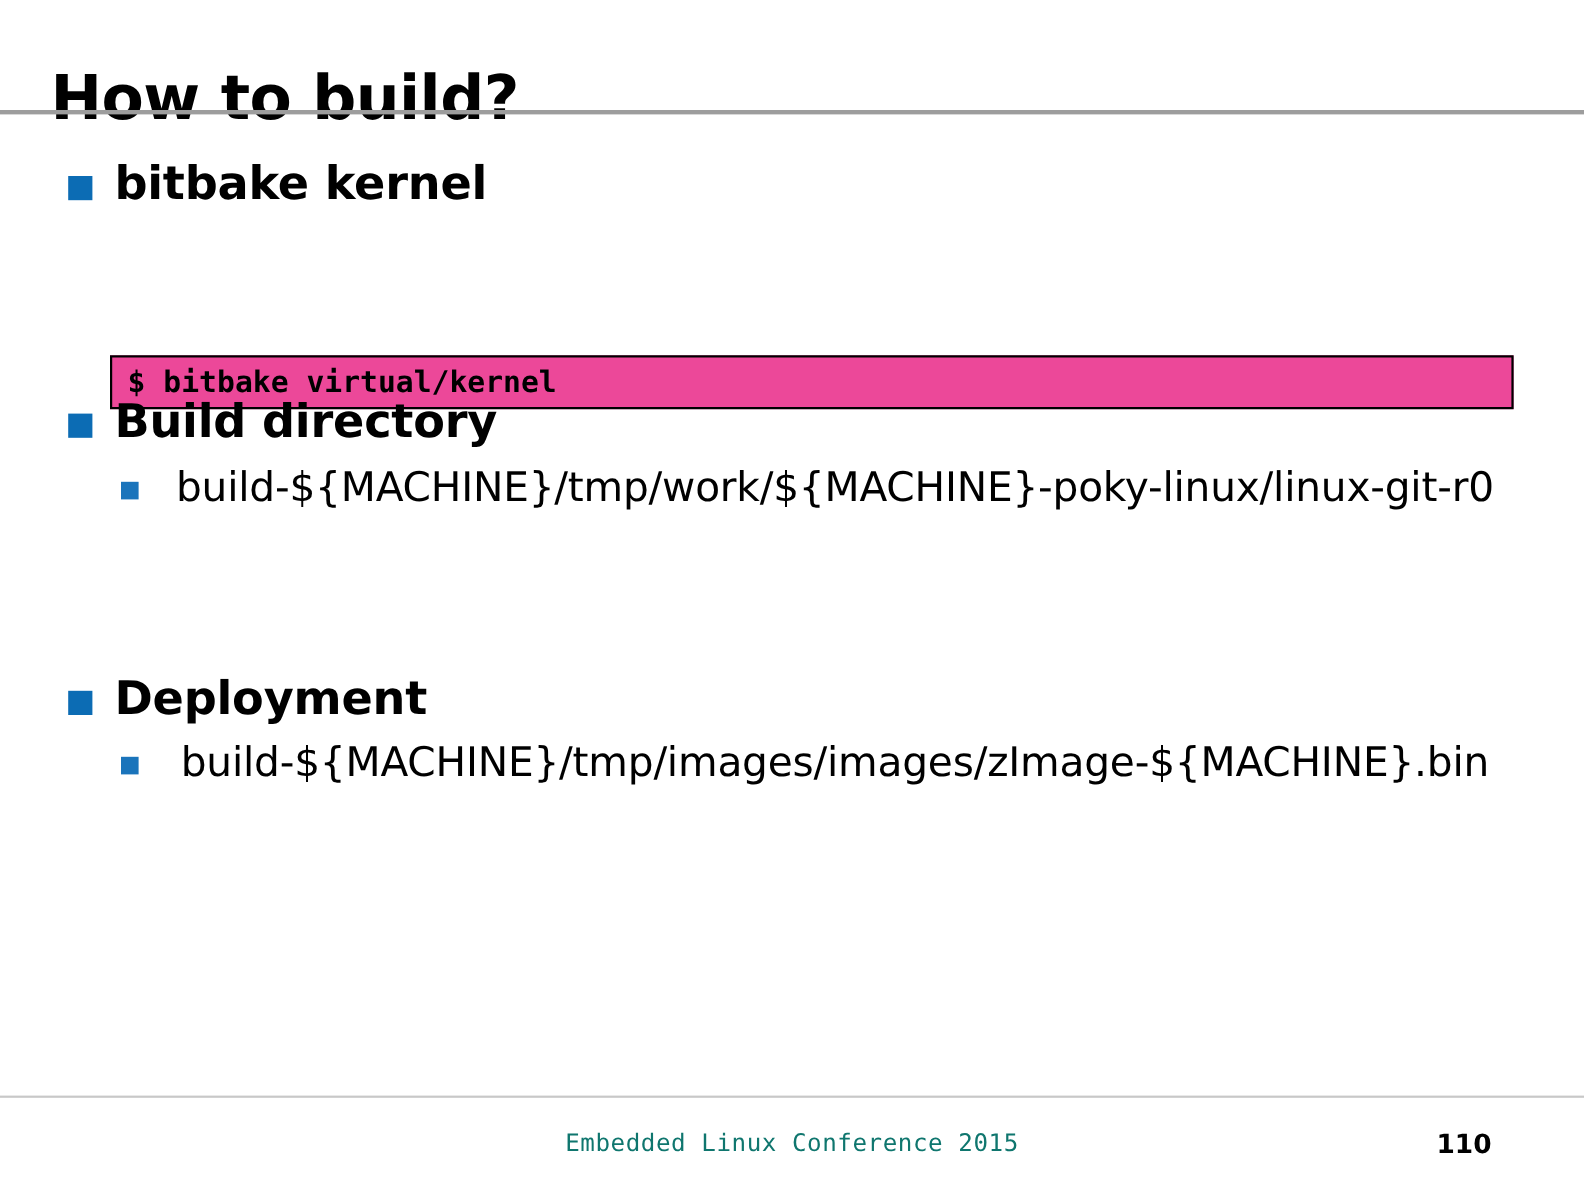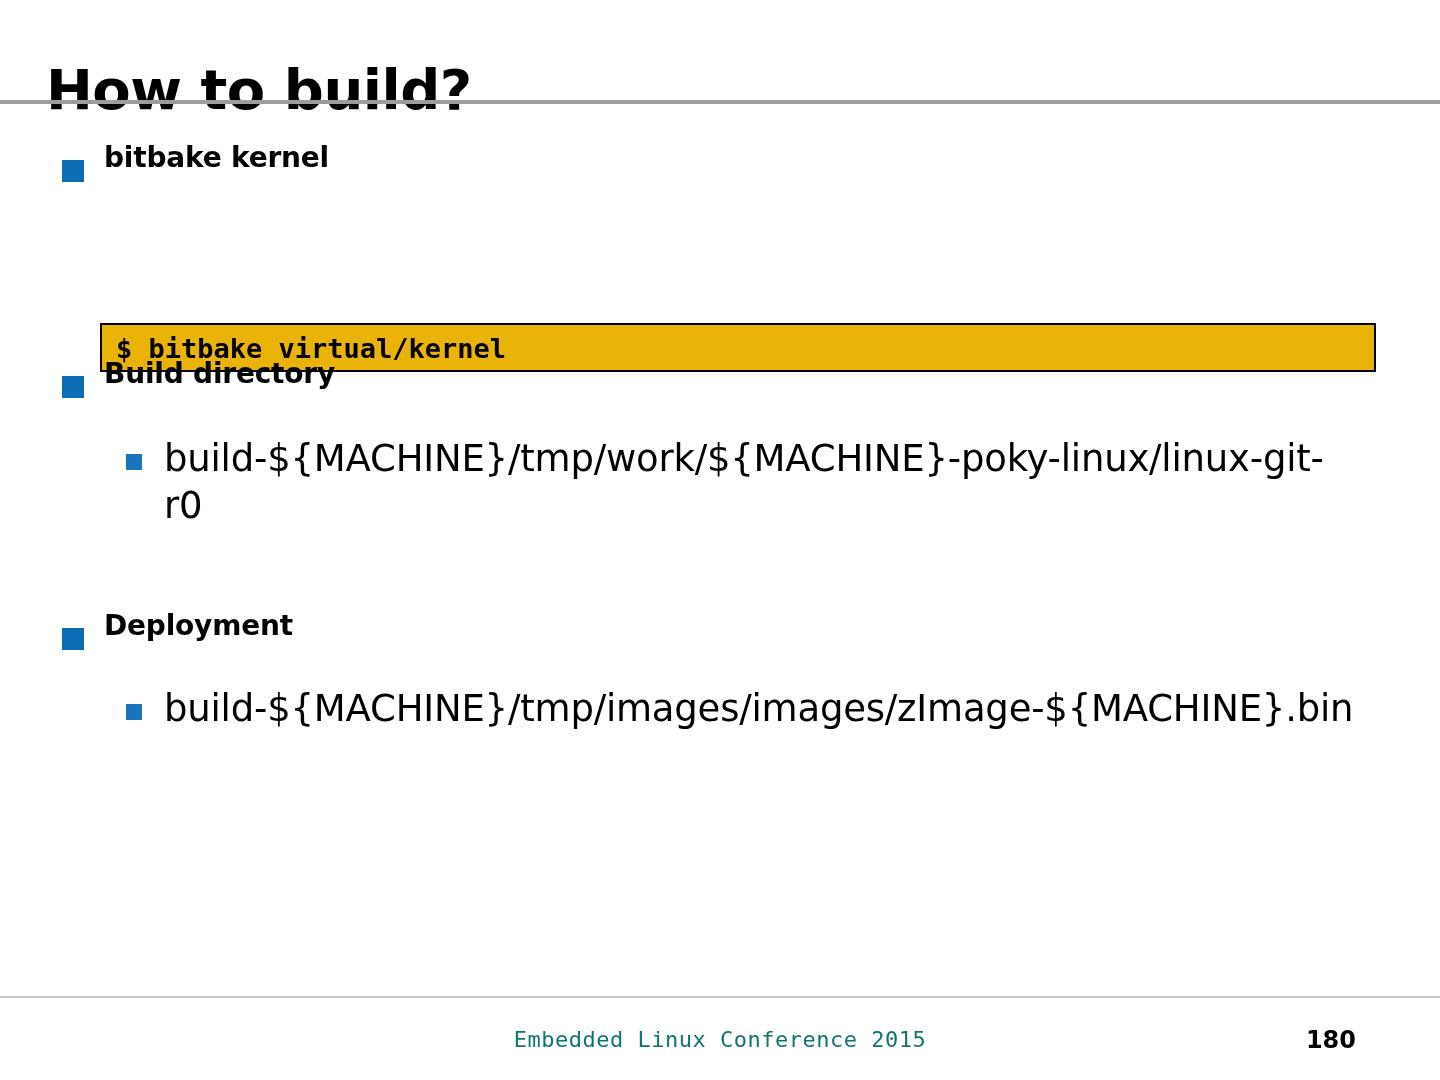--- a/index.html
+++ b/index.html
@@ -57,31 +57,32 @@
   }
   .lvl1 .sq {
     position: absolute;
     left: 62px;
     top: 20px;
     width: 22px;
     height: 22px;
     background: #0c6cb4;
   }
   .lvl1 .txt {
-    font-size: 28px;
+    font-size: 42px;
     font-weight: bold;
     line-height: 1.28;
     letter-spacing: -0.2px;
   }
 
   .lvl2 {
     position: relative;
     padding-left: 148px;
     padding-right: 70px;
-    margin: 16px;
+    margin: 0;
+    text-align: center;
   }
   .lvl2 .sq {
     position: absolute;
     left: 110px;
     top: 18px;
     width: 16px;
     height: 16px;
     background: #1a74bb;
   }
   .lvl2 .txt {
@@ -94,21 +95,21 @@
 
   
   .code-box {
     position: absolute;
     left: 100px;
     top: 205px;
     width: 1276px;
     height: 49px;
     border: 2px solid #000000;
     box-sizing: border-box;
-    background: #eab308;
+    background: #ec4899;
   }
   .code-box .code-text {
     position: absolute;
     left: 14px;
     top: 50%;
     transform: translateY(-50%);
     font-family: "DejaVu Sans Mono", monospace;
     font-size: 27px;
     font-weight: bold;
     white-space: pre;
@@ -198,15 +199,15 @@
       <div class="lvl2">
         <span class="sq"></span>
         <span class="txt">build-${MACHINE}/tmp/images/images/zImage-${MACHINE}.bin</span>
       </div>
     </div>
 
   </div>
 
   <div class="footer-rule"></div>
   <div class="footer-center">Embedded Linux Conference 2015</div>
-  <div class="footer-page">180</div>
+  <div class="footer-page">110</div>
 
 </div>
 
 </body></html>

